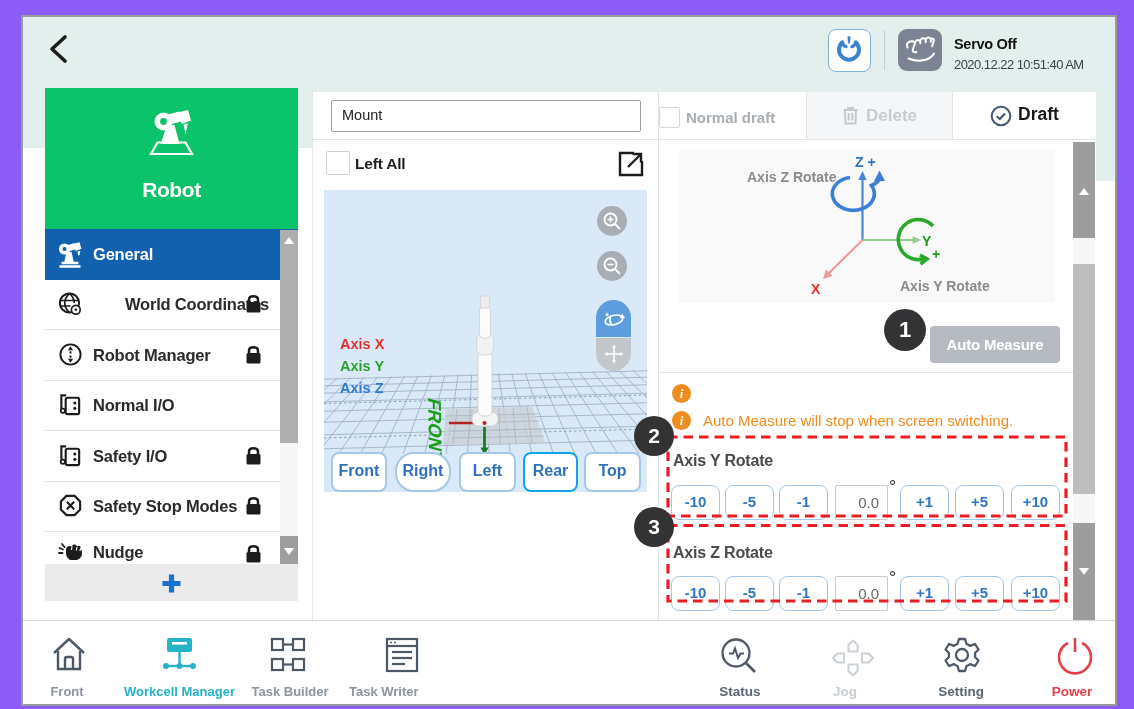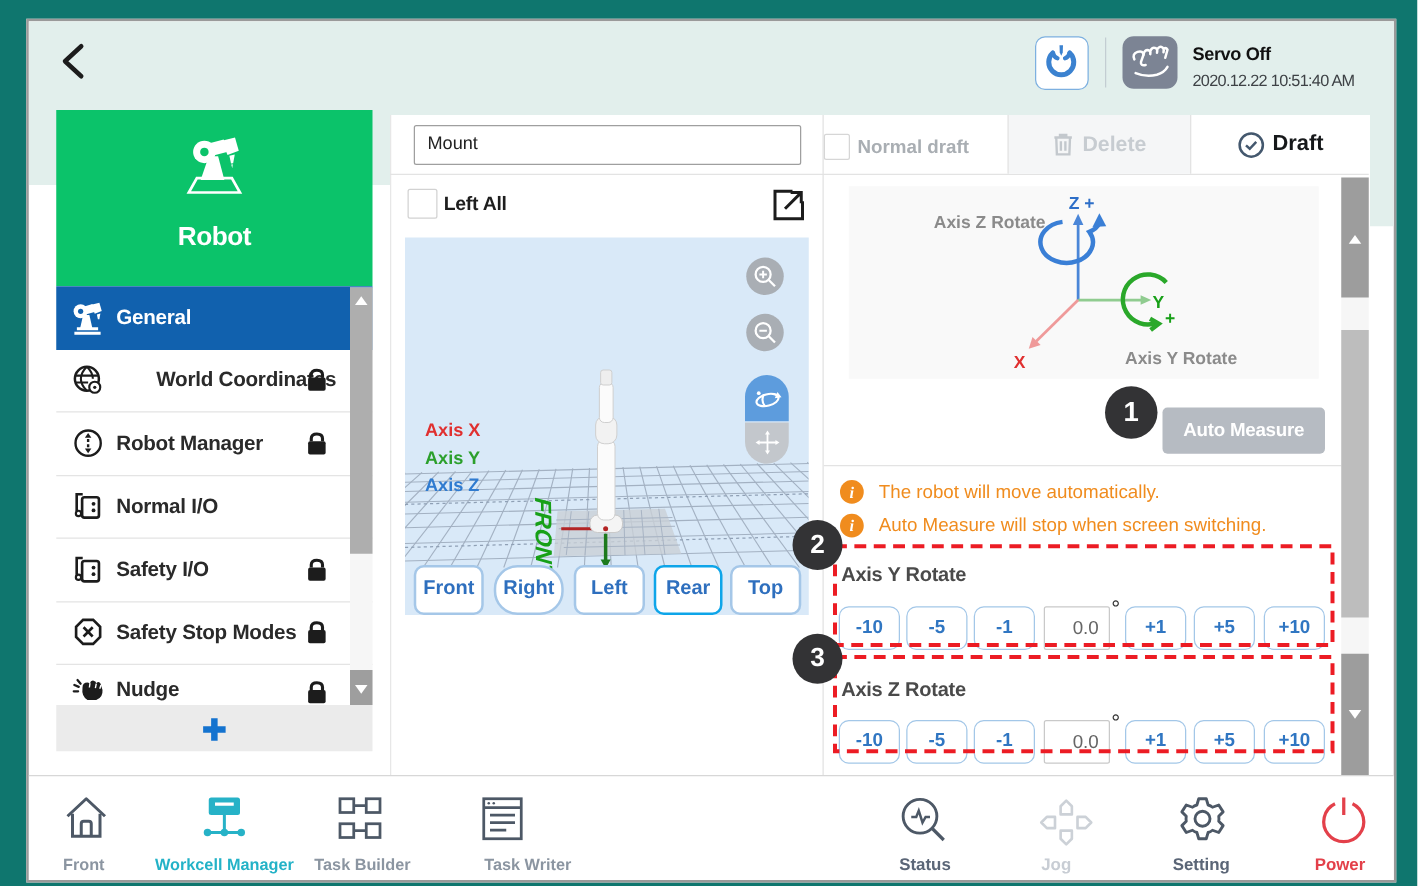--- a/index.html
+++ b/index.html
@@ -1,16 +1,16 @@
 <!DOCTYPE html>
 <html><head>
 <meta charset="utf-8">
 <style>
   html,body{margin:0;padding:0;background:#fff;font-family:"Liberation Sans",sans-serif;-webkit-font-smoothing:antialiased;}
-  #page{position:relative;width:1134px;height:709px;overflow:hidden;background:#0f766e;}
+  #page{position:relative;width:1134px;height:709px;overflow:hidden;background:#8b5cf6;}
   #frame{position:absolute;left:21px;top:15px;width:1092px;height:687px;border:2px solid #9a9a9a;background:#fff;overflow:hidden;}
   .abs{position:absolute;}
   .bold{font-weight:bold;}
 </style>
 </head>
 <body>
 <div id="page">
 <div id="frame">
 
   <div class="abs" style="left:0;top:0;width:1094px;height:131px;background:#e2efec;"></div>
@@ -338,21 +338,20 @@
     <text x="221" y="142" font-size="14" font-weight="bold" fill="#8b8b8b" font-family="Liberation Sans,sans-serif">Axis Y Rotate</text>
   </svg>
 
   <div class="abs bold" style="left:861px;top:292px;width:42px;height:42px;border-radius:50%;background:#333335;color:#fff;font-size:22px;text-align:center;line-height:42px;">1</div>
 
   <div class="abs bold" style="left:907px;top:309px;width:130px;height:37px;background:#b6bbc2;border-radius:4px;color:#fff;font-size:15px;letter-spacing:-0.2px;text-align:center;line-height:37px;">Auto Measure</div>
 
   <div class="abs" style="left:636px;top:355px;width:415px;height:1px;background:#e3e3e3;"></div>
 
   <div class="abs" style="left:649px;top:367px;width:19px;height:19px;border-radius:50%;background:#f08c1e;color:#fff;font-size:13px;font-weight:bold;font-style:italic;text-align:center;line-height:19px;font-family:'Liberation Serif',serif;">i</div>
-  <div class="abs" style="left:680px;top:368px;font-size:15px;color:#f08c1e;">The robot will move automatically.</div>
 
   <div class="abs" style="left:649px;top:394px;width:19px;height:19px;border-radius:50%;background:#f08c1e;color:#fff;font-size:13px;font-weight:bold;font-style:italic;text-align:center;line-height:19px;font-family:'Liberation Serif',serif;">i</div>
   <div class="abs" style="left:680px;top:395px;font-size:15px;color:#f08c1e;">Auto Measure will stop when screen switching.</div>
 
   <div class="abs bold" style="left:650px;top:435px;font-size:16px;letter-spacing:-0.2px;color:#4a4a4a;">Axis Y Rotate</div>
 
   <div class="abs bold" style="left:648px;top:468px;width:49px;height:35px;background:#fff;border:1.5px solid #a3c7e8;border-radius:8px;box-sizing:border-box;text-align:center;line-height:32px;font-size:15px;color:#3076c2;">-10</div>
   <div class="abs bold" style="left:702px;top:468px;width:49px;height:35px;background:#fff;border:1.5px solid #a3c7e8;border-radius:8px;box-sizing:border-box;text-align:center;line-height:32px;font-size:15px;color:#3076c2;">-5</div>
   <div class="abs bold" style="left:756px;top:468px;width:49px;height:35px;background:#fff;border:1.5px solid #a3c7e8;border-radius:8px;box-sizing:border-box;text-align:center;line-height:32px;font-size:15px;color:#3076c2;">-1</div>
   <div class="abs" style="left:812px;top:468px;width:53px;height:35px;background:#fff;border:1px solid #c9c9c9;border-radius:2px;box-sizing:border-box;text-align:right;line-height:33px;font-size:15px;color:#666;padding-right:8px;">0.0</div>
@@ -424,21 +423,21 @@
 
   <svg class="abs" style="left:360px;top:618px;" width="38" height="40" viewBox="0 0 38 40">
     <rect x="4" y="4" width="30" height="32" fill="none" stroke="#4d5866" stroke-width="2.2"></rect>
     <line x1="4" y1="11" x2="34" y2="11" stroke="#4d5866" stroke-width="2.2"></line>
     <circle cx="8" cy="7.5" r="1" fill="#4d5866"></circle>
         <circle cx="12" cy="7.5" r="1" fill="#4d5866"></circle>
     <line x1="9" y1="17" x2="29" y2="17" stroke="#4d5866" stroke-width="2.2"></line>
     <line x1="9" y1="23" x2="29" y2="23" stroke="#4d5866" stroke-width="2.2"></line>
     <line x1="9" y1="29" x2="22" y2="29" stroke="#4d5866" stroke-width="2.2"></line>
   </svg>
-  <div class="abs bold" style="left:326px;top:667px;width:108px;text-align:right;font-size:13px;color:#8b95a1;">Task Writer</div>
+  <div class="abs bold" style="left:326px;top:667px;width:108px;text-align:left;font-size:13px;color:#8b95a1;">Task Writer</div>
 
   <svg class="abs" style="left:696px;top:619px;" width="40" height="41" viewBox="0 0 40 41">
     <circle cx="17" cy="17" r="13.5" fill="none" stroke="#4d5866" stroke-width="2.3"></circle>
     <path d="M10 17.5 L14 17.5 L16 12.5 L19 22 L21.5 17.5 L25 17.5" fill="none" stroke="#4d5866" stroke-width="2"></path>
     <line x1="27" y1="27" x2="36" y2="36" stroke="#4d5866" stroke-width="2.6"></line>
   </svg>
   <div class="abs bold" style="left:681px;top:667px;width:72px;text-align:center;font-size:13.5px;color:#5b6677;">Status</div>
 
   <svg class="abs" style="left:804px;top:618px;" width="52" height="46" viewBox="0 0 52 46">
     <g fill="none" stroke="#ccd1d7" stroke-width="2.1" stroke-linejoin="round">

